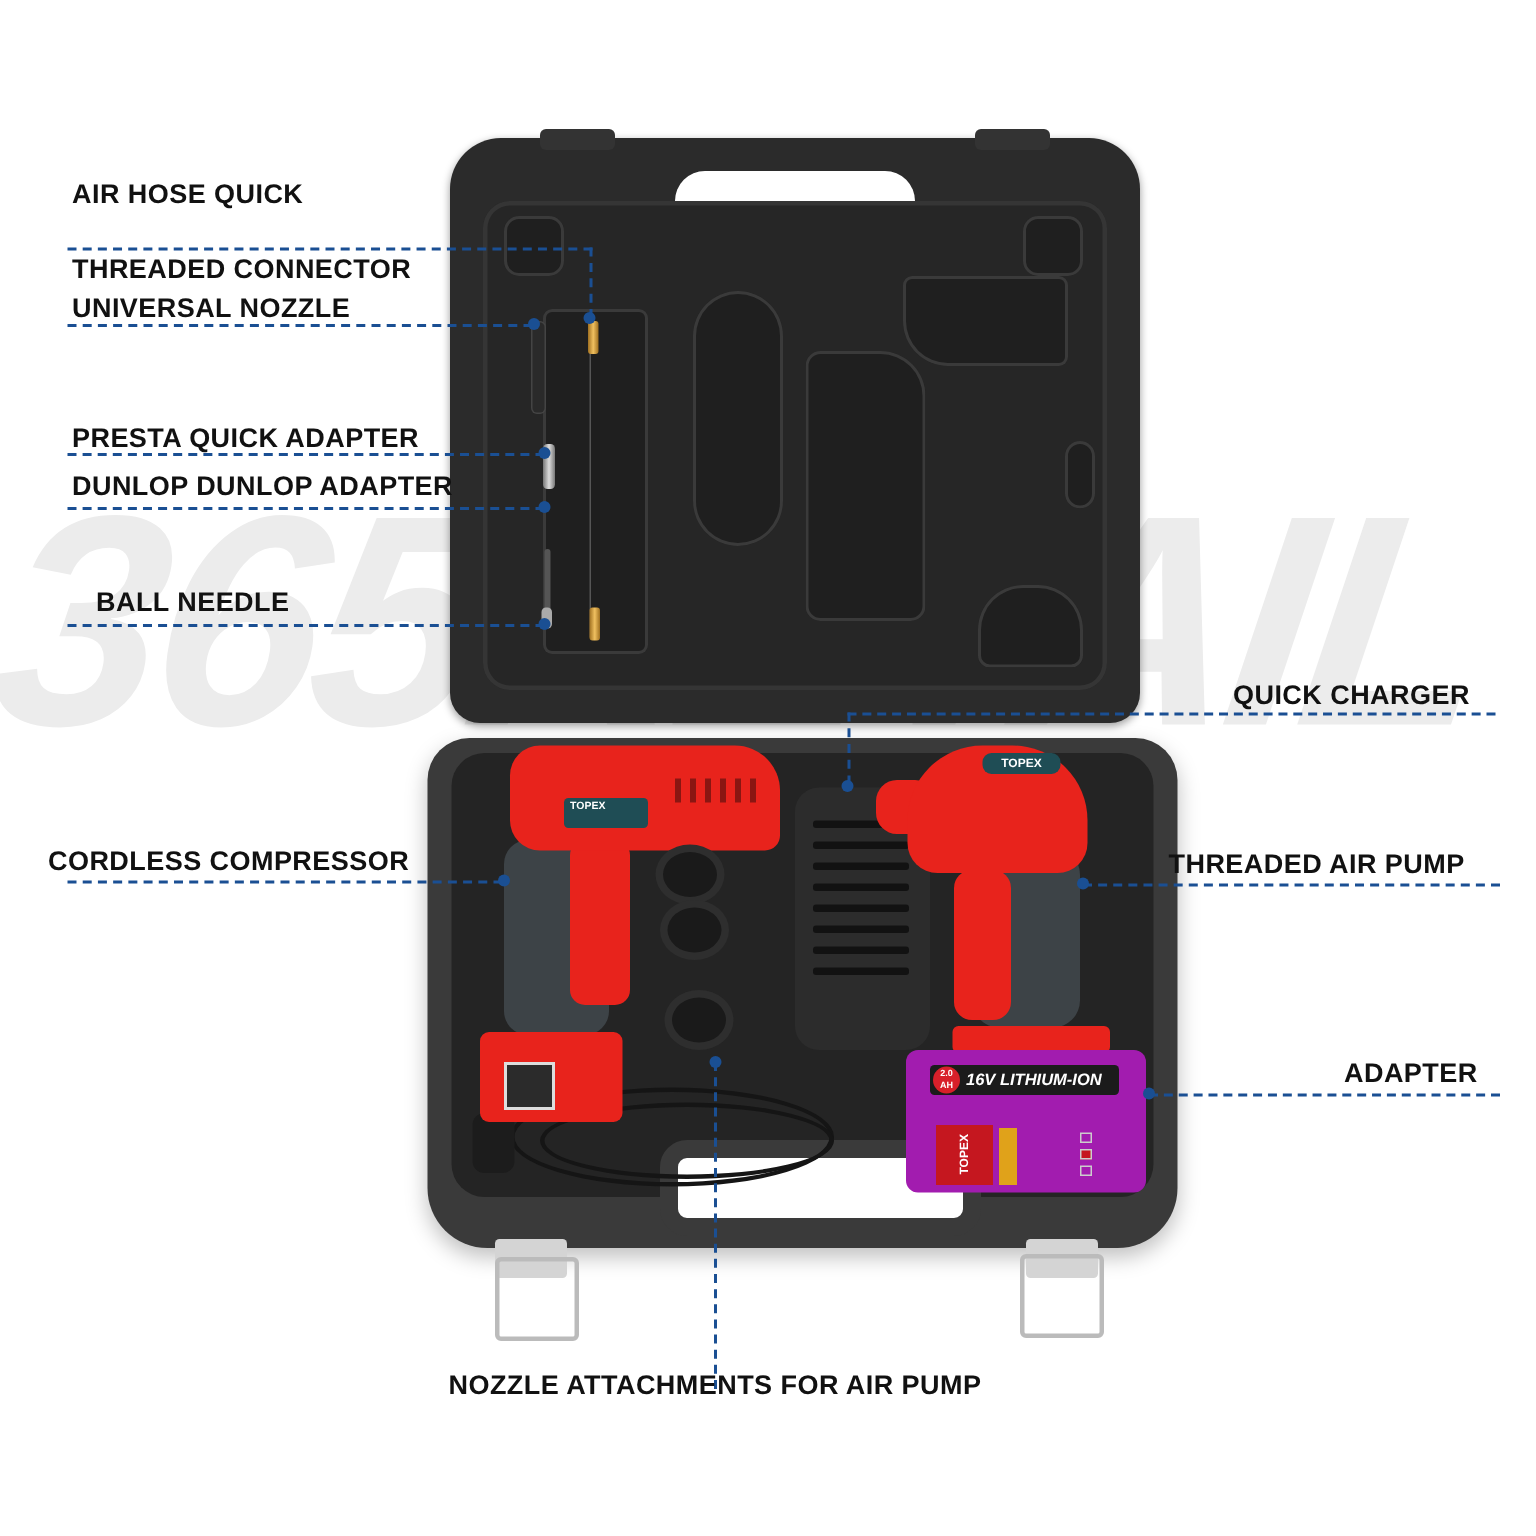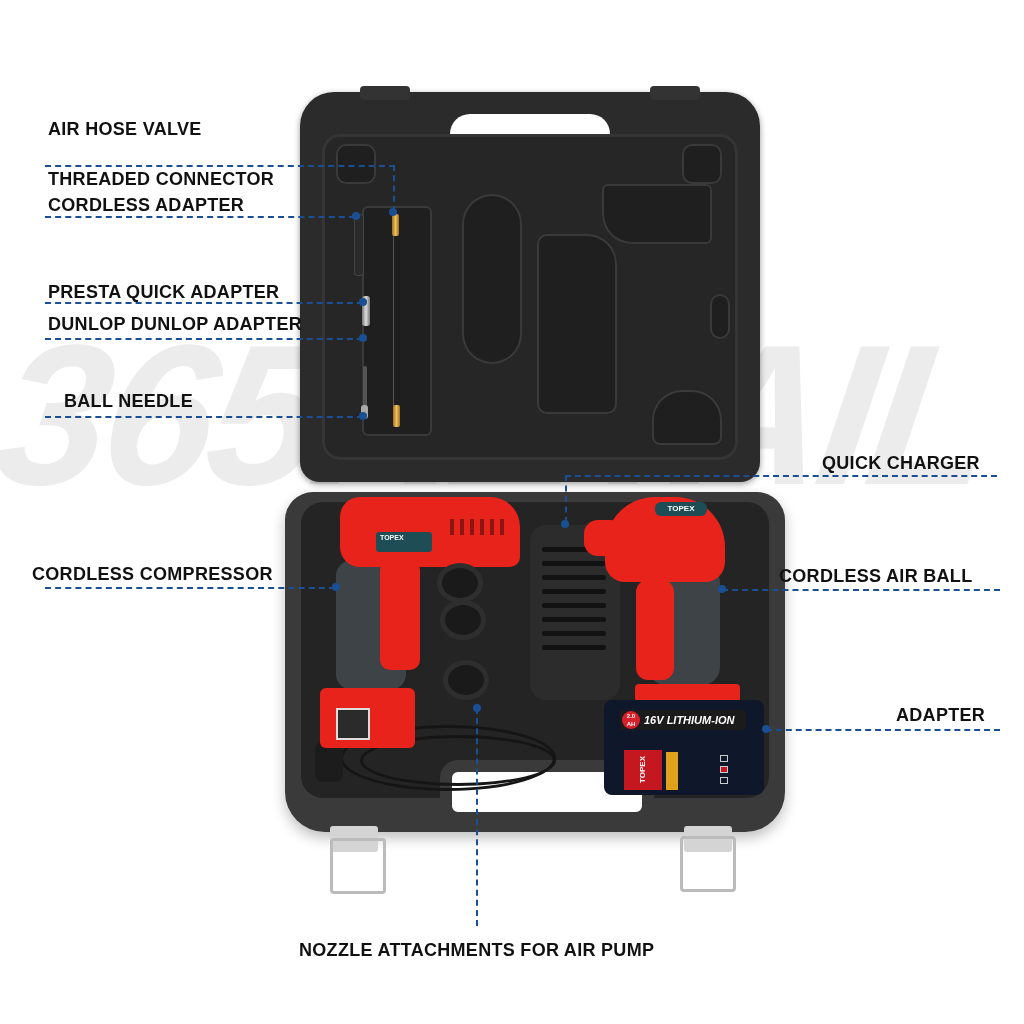--- a/index.html
+++ b/index.html
@@ -30,21 +30,21 @@
   .vent { position:absolute; width:4px; height:16px; background:#8a1612; }
   .nozzle { position:absolute; width:46px; height:40px; border-radius:50%; background:#1a1a1a; border:5px solid #2e2e2e; box-sizing:border-box; }
   .charger { position:absolute; left:530px; top:525px; width:90px; height:175px; background:#2c2c2c; border-radius:16px; }
   .charger-slat { position:absolute; left:12px; width:64px; height:5px; background:#121212; border-radius:2px; }
   .pump-head { position:absolute; left:605px; top:497px; width:120px; height:85px; background:#e8231c; border-radius:50px 50px 20px 20px; }
   .pump-nose { position:absolute; left:584px; top:520px; width:40px; height:36px; background:#e8231c; border-radius:14px; }
   .pump-topex { position:absolute; left:655px; top:502px; width:52px; height:14px; background:#1f4d55; border-radius:6px; color:#fff; font-size:8px; font-weight:bold; text-align:center; line-height:14px; }
   .pump-grip { position:absolute; left:648px; top:565px; width:72px; height:120px; background:#3d4347; border-radius:18px; }
   .pump-trigger { position:absolute; left:636px; top:580px; width:38px; height:100px; background:#e8231c; border-radius:12px; }
   .pump-collar { position:absolute; left:635px; top:684px; width:105px; height:18px; background:#e8231c; border-radius:4px; }
-  .battery { position:absolute; left:604px; top:700px; width:160px; height:95px; background:#0f172a; border-radius:8px; }
+  .battery { position:absolute; left:604px; top:700px; width:160px; height:95px; background:#a21caf; border-radius:8px; }
   .bat-strip { position:absolute; left:16px; top:10px; width:126px; height:20px; background:#1b1b1b; border-radius:3px; color:#fff; font-weight:bold; font-style:italic; font-size:11px; line-height:20px; }
   .bat-ah { position:absolute; left:2px; top:1px; width:18px; height:18px; border-radius:50%; background:#d8202a; font-size:6px; line-height:8px; text-align:center; color:#fff; font-style:normal; padding-top:1px; box-sizing:border-box; }
   .bat-text { position:absolute; left:24px; top:0; }
   .bat-red { position:absolute; left:20px; top:50px; width:38px; height:40px; background:#c5171f; color:#fff; font-size:8px; font-weight:bold; writing-mode:vertical-rl; transform:rotate(180deg); text-align:center; line-height:38px; }
   .bat-orange { position:absolute; left:62px; top:52px; width:12px; height:38px; background:#e0a21a; }
   .bat-led { position:absolute; left:116px; width:8px; height:7px; border:1px solid #ccc; box-sizing:border-box; }
   .cord { position:absolute; border:3px solid #151515; border-radius:50%; }
   .plug { position:absolute; left:315px; top:742px; width:28px; height:40px; background:#1c1c1c; border-radius:8px; }
   .hose { position:absolute; left:393px; top:215px; width:6px; height:210px; background:#1e1e1e; border-left:1px solid #555; }
   .brass { position:absolute; width:7px; height:22px; background:linear-gradient(90deg,#a07020,#f0c060,#a07020); border-radius:2px; }
@@ -137,27 +137,27 @@
     </div>
     <span class="bat-text">16V LITHIUM-ION</span>
   </div>
   <div class="bat-red">TOPEX</div>
   <div class="bat-orange"></div>
   <div class="bat-led" style="top:55px"></div>
   <div class="bat-led" style="top:66px;background:#c5171f;"></div>
   <div class="bat-led" style="top:77px"></div>
 </div>
 
-<div class="lbl" style="left:48px;top:119px;">AIR HOSE VALVE</div>
+<div class="lbl" style="left:48px;top:119px;">AIR HOSE QUICK</div>
 <div class="lbl" style="left:48px;top:141px;margin-top:28px;">THREADED CONNECTOR</div>
 <div class="dash-h" style="left:45px;top:165px;width:350px;"></div>
 <div class="dash-v" style="left:393px;top:165px;height:47px;"></div>
 <div class="dot" style="left:389px;top:208px;"></div>
 
-<div class="lbl" style="left:48px;top:195px;">CORDLESS ADAPTER</div>
+<div class="lbl" style="left:48px;top:195px;">UNIVERSAL NOZZLE</div>
 <div class="dash-h" style="left:45px;top:216px;width:310px;"></div>
 <div class="dot" style="left:352px;top:212px;"></div>
 
 <div class="lbl" style="left:48px;top:282px;">PRESTA QUICK ADAPTER</div>
 <div class="dash-h" style="left:45px;top:302px;width:318px;"></div>
 <div class="dot" style="left:359px;top:298px;"></div>
 
 <div class="lbl" style="left:48px;top:314px;">DUNLOP DUNLOP ADAPTER</div>
 <div class="dash-h" style="left:45px;top:338px;width:318px;"></div>
 <div class="dot" style="left:359px;top:334px;"></div>
@@ -168,23 +168,23 @@
 
 <div class="lbl" style="left:822px;top:453px;">QUICK CHARGER</div>
 <div class="dash-h" style="left:565px;top:475px;width:432px;"></div>
 <div class="dash-v" style="left:565px;top:475px;height:48px;"></div>
 <div class="dot" style="left:561px;top:520px;"></div>
 
 <div class="lbl" style="left:32px;top:564px;">CORDLESS COMPRESSOR</div>
 <div class="dash-h" style="left:45px;top:587px;width:290px;"></div>
 <div class="dot" style="left:332px;top:583px;"></div>
 
-<div class="lbl" style="left:779px;top:566px;">CORDLESS AIR BALL</div>
+<div class="lbl" style="left:779px;top:566px;">THREADED AIR PUMP</div>
 <div class="dash-h" style="left:722px;top:589px;width:278px;"></div>
 <div class="dot" style="left:718px;top:585px;"></div>
 
 <div class="lbl" style="left:896px;top:705px;">ADAPTER</div>
 <div class="dash-h" style="left:766px;top:729px;width:234px;"></div>
 <div class="dot" style="left:762px;top:725px;"></div>
 
 <div class="dot" style="left:473px;top:704px;"></div>
 <div class="dash-v" style="left:476px;top:708px;height:218px;"></div>
-<div class="lbl" style="left:299px;top:940px;">NOZZLE ATTACHMENTS FOR AIR PUMP</div>
+<div class="lbl" style="left:299px;top:913px;">NOZZLE ATTACHMENTS FOR AIR PUMP</div>
 
 </body></html>

